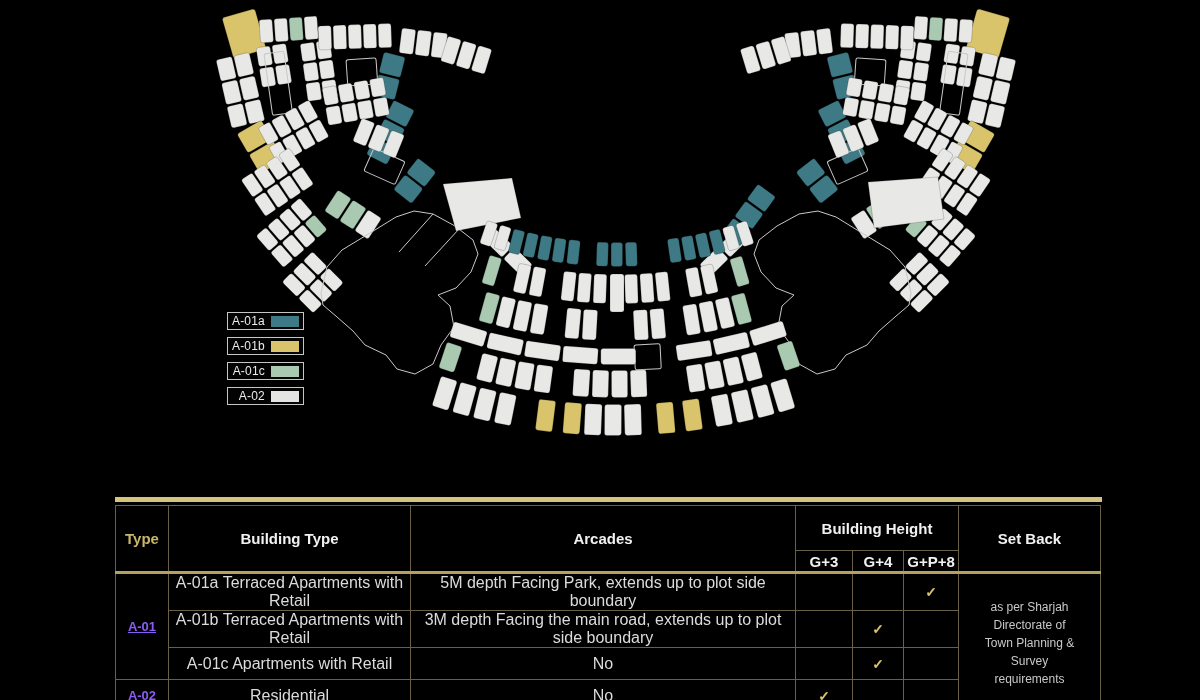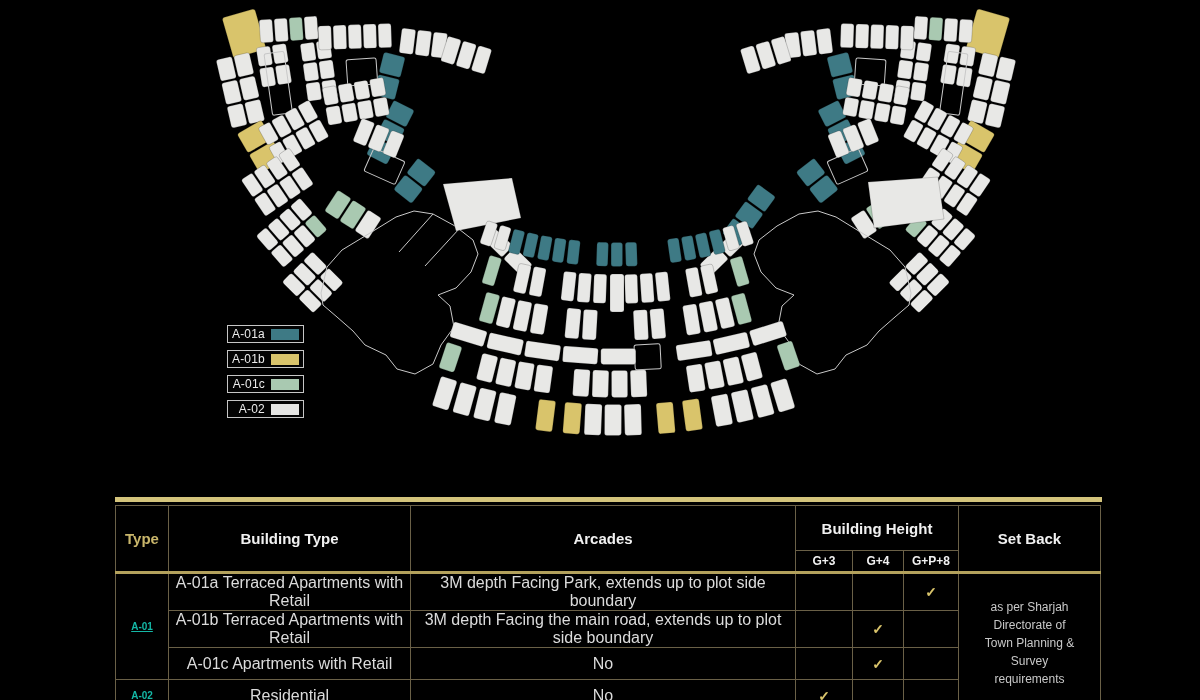--- a/index.html
+++ b/index.html
@@ -1,36 +1,36 @@
 <!DOCTYPE html>
 <html><head>
 <meta charset="utf-8">
 <style>
   html,body{margin:0;padding:0;background:#000;}
   .stage{position:relative;width:1200px;height:700px;background:#000;overflow:hidden;
          font-family:"Liberation Sans",sans-serif;}
   #plan-svg{position:absolute;left:0;top:0;}
   
-  .legend{position:absolute;left:227px;top:325px;}
+  .legend{position:absolute;left:227px;top:312px;}
   .legend-item{width:77px;height:18px;border:1px solid #c6c6c6;background:#030303;
     display:flex;align-items:center;justify-content:flex-end;padding:0 4px 0 0;
     margin-bottom:7px;box-sizing:border-box;}
   .legend-item .lb{font-size:12px;color:#ececec;margin-right:6px;letter-spacing:.2px;}
   .legend-item .sw{width:28px;height:11px;flex:0 0 auto;}
   
   .tablewrap{position:absolute;left:115px;top:497px;width:987px;}
   .goldbar{height:5px;background:#D4C47C;margin-bottom:3px;}
   table{width:985px;border-collapse:collapse;table-layout:fixed;background:#000;}
   th,td{border:1px solid #6A6047;text-align:center;vertical-align:middle;padding:0;}
   thead th{color:#F1F1F1;font-size:15px;font-weight:bold;height:44px;}
-  thead tr.subh th{font-size:12px;height:20px;}
+  thead tr.subh th{font-size:15px;height:20px;}
   th.type-h{color:#C9B66B;text-align:center;}
   .hdr-bottom{border-bottom:3px solid #B3A15C !important;}
   tbody td{font-size:16px;color:#DBDBDB;height:31px;}
-  td.typecell{color:#14b8a6;font-weight:bold;font-size:10px;text-decoration:underline;}
+  td.typecell{color:#8b5cf6;font-weight:bold;font-size:13px;text-decoration:underline;}
   td.chk{color:#D9C46B;font-size:14px;font-weight:bold;}
   td.setback{font-size:12px;color:#C9C9C9;line-height:1.5;padding:0 24px;}
 </style>
 </head>
 <body>
 
 <div class="stage">
 
   <svg id="plan-svg" width="1200" height="497" viewBox="0 0 1200 497">
       <g>
@@ -444,21 +444,21 @@
         <tr class="subh">
           <th class="hdr-bottom">G+3</th>
           <th class="hdr-bottom">G+4</th>
           <th class="hdr-bottom">G+P+8</th>
         </tr>
       </thead>
       <tbody>
         <tr>
           <td rowspan="3" class="typecell">A-01</td>
           <td>A-01a Terraced Apartments with Retail</td>
-          <td>3M depth Facing Park, extends up to plot side boundary</td>
+          <td>5M depth Facing Park, extends up to plot side boundary</td>
           <td class="chk"></td>
           <td class="chk"></td>
           <td class="chk">✓</td>
           <td rowspan="4" class="setback">as per Sharjah Directorate of Town Planning &amp; Survey requirements</td>
         </tr>
         <tr>
           <td>A-01b Terraced Apartments with Retail</td>
           <td>3M depth Facing the main road, extends up to plot side boundary</td>
           <td class="chk"></td>
           <td class="chk">✓</td>

